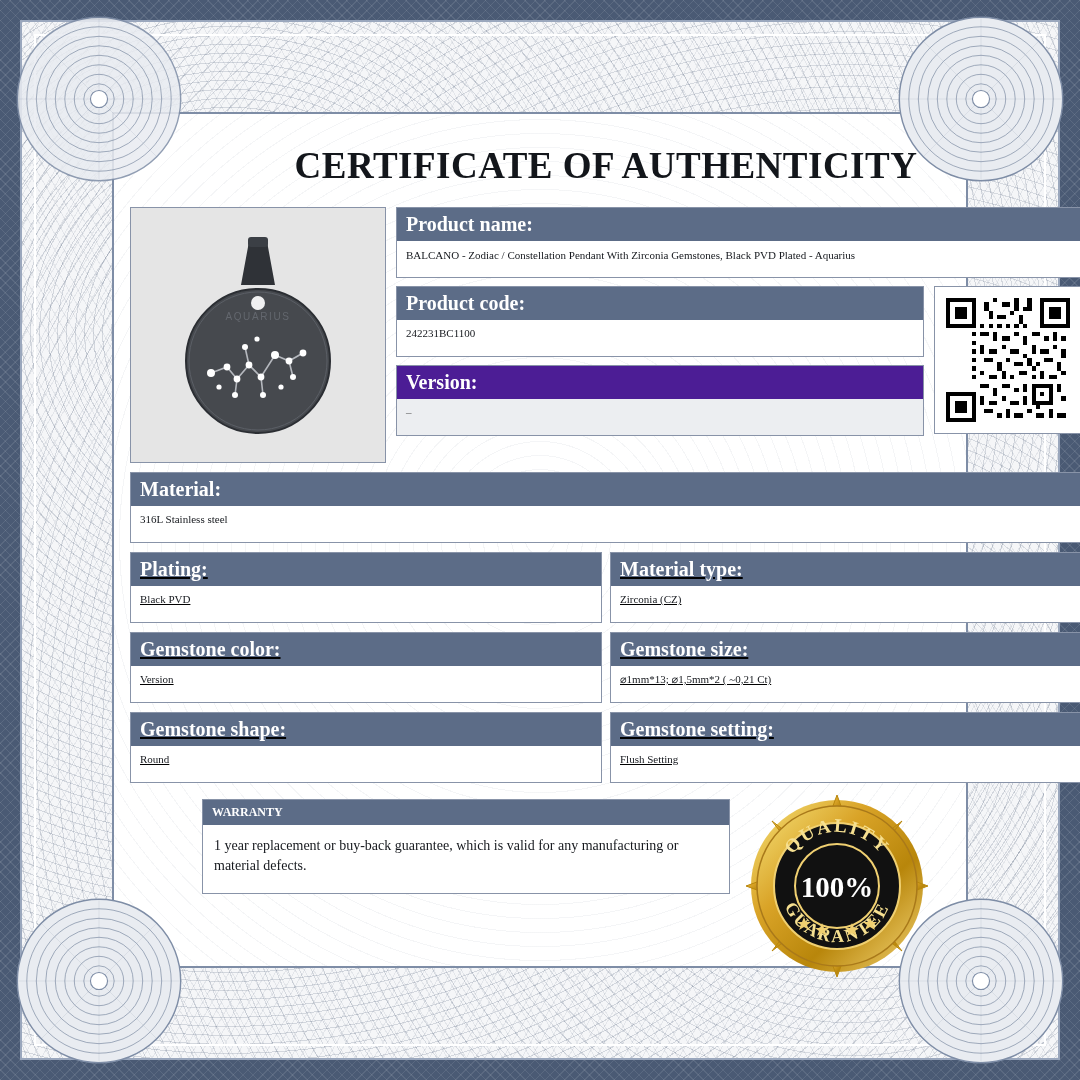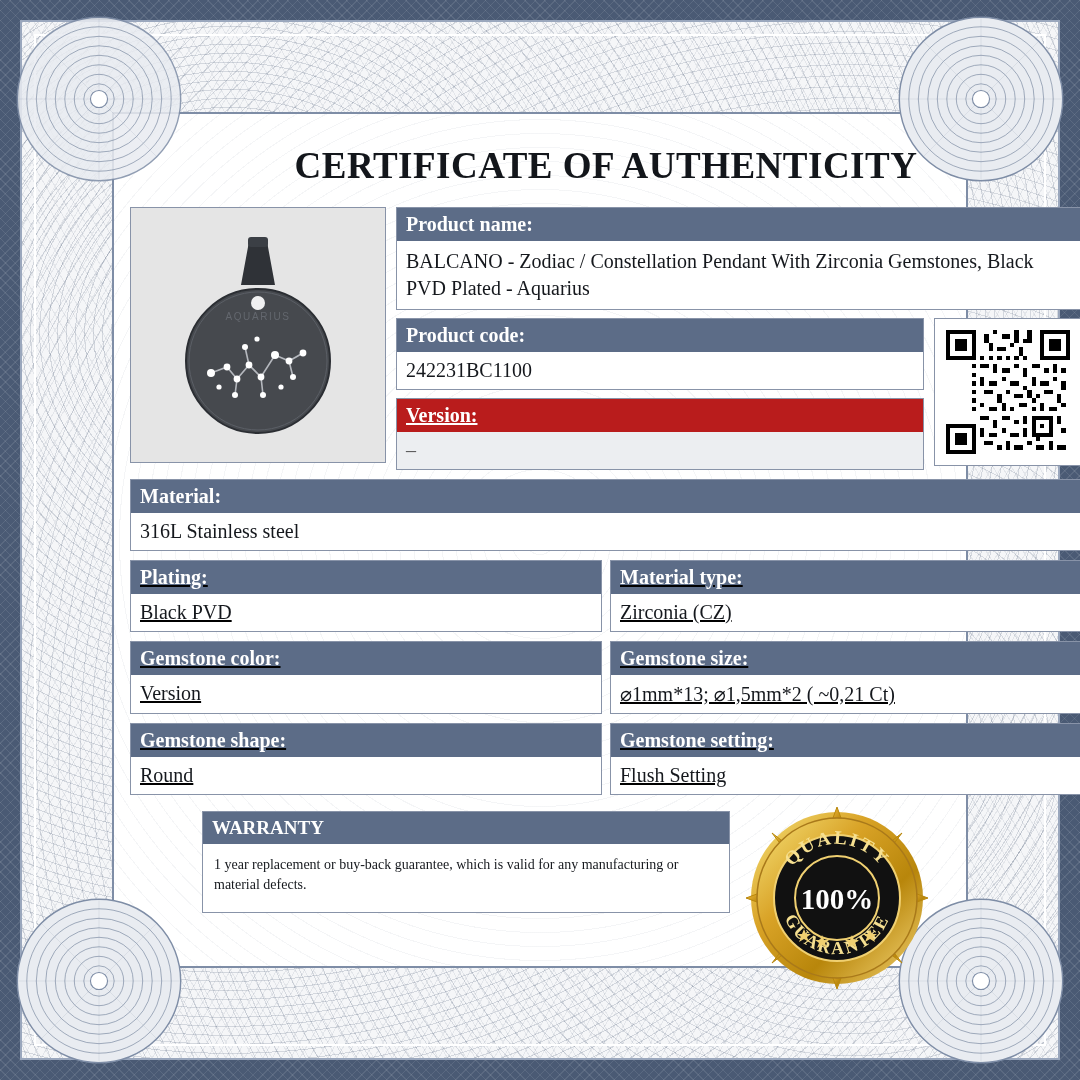--- a/index.html
+++ b/index.html
@@ -106,26 +106,25 @@
   .field { border: 1px solid #8893a8; background: #ffffff; box-sizing: border-box; }
   .field-head {
     background: #5c6c87;
     color: #ffffff;
     font-weight: bold;
     font-size: 20px;
     padding: 5px 9px;
     font-family: "Liberation Serif", serif;
   }
   .field-head.grey {
-    background: #b91c1c;
-    text-decoration: underline;
+    background: #4c1d95;
   }
   .field-body {
     padding: 7px 9px;
-    font-size: 20px;
+    font-size: 11px;
     color: #15181d;
     font-family: "Liberation Serif", serif;
     background: #ffffff;
     min-height: 22px;
   }
   .field-body.dim { background: #eceef1; color: #555; }
   .field-body.two-line { line-height: 1.35; }
 
   
   .top-block { display: flex; gap: 10px; }
@@ -163,21 +162,21 @@
     display: flex;
     align-items: flex-start;
     margin-top: 16px;
   }
   .warranty {
     width: 528px;
     margin-left: 72px;
     border: 1px solid #8893a8;
     box-sizing: border-box;
   }
-  .warranty .field-head { font-size: 19px; }
+  .warranty .field-head { font-size: 12px; }
   .warranty .field-body {
     font-size: 14px;
     font-weight: normal;
     line-height: 1.45;
     padding: 11px 11px 16px 11px;
   }
   .badge-wrap {
     margin-left: 14px;
     margin-top: -6px;
   }

